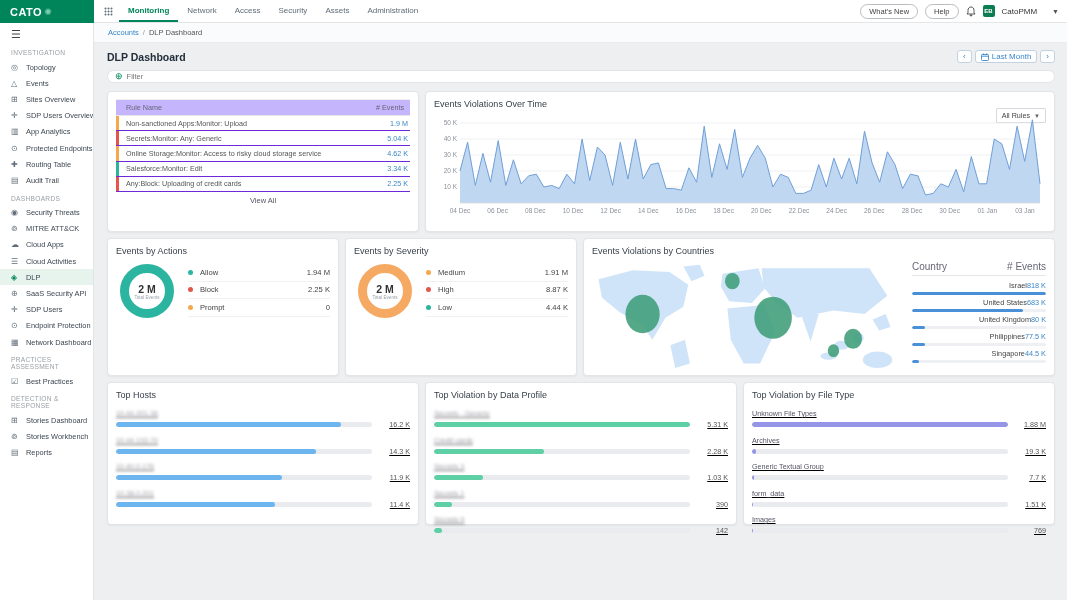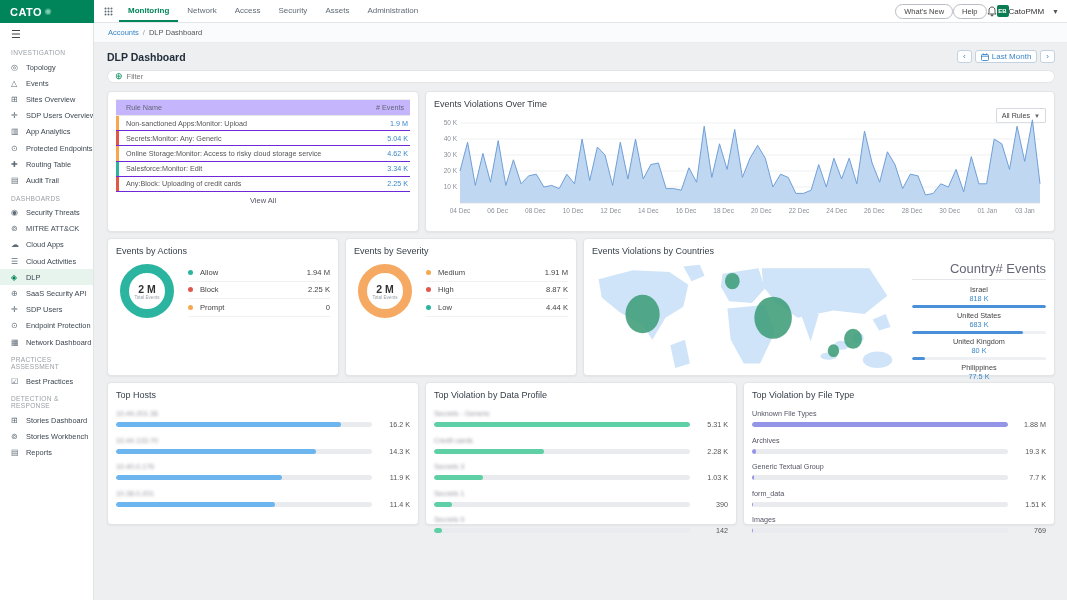--- a/index.html
+++ b/index.html
@@ -11,21 +11,21 @@
     display:flex; align-items:center; padding-left:10px; }
   .logo-text { font-size:11px; font-weight:bold; letter-spacing:.5px; }
   .logo-burst { color:#7fd0b0; font-size:9px; margin-left:2px; }
   .topnav { position:absolute; left:94px; top:0; right:0; height:23px; background:#fff; border-bottom:1px solid #e4e6e8;
     display:flex; align-items:center; padding:0 8px; }
   .nav-items { display:flex; height:100%; align-items:center; }
   .nav-item { font-size:8px; color:#5f6b76; padding:0 9px; height:100%; display:flex; align-items:center;
     border-bottom:2px solid transparent; cursor:pointer; }
   .nav-item.active { color:#00855a; border-bottom-color:#00855a; font-weight:bold; }
   .grid-icon { margin:0 6px 0 2px; display:flex; }
-  .topnav-right { margin-left:auto; display:flex; align-items:center; }
+  .topnav-right { margin-left:auto; display:flex; align-items:center; gap:7px; }
   .pill { border:1px solid #b9bdc1; border-radius:9px; padding:2px 8px; font-size:7.5px; color:#444; background:#fff; cursor:pointer; white-space:nowrap; }
   .bell { display:flex; cursor:pointer; }
   .avatar { width:12px; height:12px; border-radius:2px; background:#0a7d52; color:#fff; font-size:6px; font-weight:bold;
     display:flex; align-items:center; justify-content:center; cursor:pointer; }
   .account-name { font-size:8px; color:#333; cursor:pointer; }
   .caret { font-size:7px; color:#555; cursor:pointer; margin-left:8px; }
 
   .breadcrumbbar { position:absolute; left:94px; top:23px; right:0; height:20px; background:#fafbfc; border-bottom:1px solid #ececee;
     display:flex; align-items:center; padding-left:14px; font-size:7.5px; }
   .crumb-link { color:#3a87c8; cursor:pointer; }
@@ -86,31 +86,31 @@
   .legend-row { display:flex; align-items:center; height:17.5px; border-bottom:1px solid #f0f1f3; cursor:pointer; }
   .legend-dot { width:5px; height:5px; border-radius:50%; flex:none; }
   .legend-label { font-size:7.6px; color:#444; margin-left:7px; flex:1; }
   .legend-value { font-size:7.6px; color:#444; }
 
   
   .countries-card { width:472px; height:138px; }
   .countries-body { display:flex; gap:10px; }
   .map-wrap { flex:1; }
   .country-table { width:134px; flex:none; }
-  .ct-header { display:flex; justify-content:flex-end; font-size:13px; color:#667; border-bottom:1px solid #e4e6e8; padding-bottom:3px; margin-bottom:2px; }
+  .ct-header { display:flex; justify-content:space-between; font-size:10px; color:#667; border-bottom:1px solid #e4e6e8; padding-bottom:3px; margin-bottom:2px; }
   .ct-row { padding-top:3px; cursor:pointer; }
-  .ct-line { display:flex; justify-content:flex-end; align-items:center;flex-direction:column; }
+  .ct-line { display:flex; justify-content:flex-end; align-items:center; }
   .ct-name { font-size:7.3px; color:#444; }
   .ct-value { font-size:7.3px; color:#3a87c8; }
   .ct-track { height:3px; background:#eef0f3; border-radius:2px; margin-top:2px; overflow:hidden; }
   .ct-fill { height:100%; background:#4a90d9; border-radius:2px; }
 
   
   .bar-card { width:312px; height:143px; }
-  .bar-row { margin-bottom:6.5px; }
+  .bar-row { margin-bottom:6.5px;text-decoration:underline; }
   .bar-label { font-size:7.2px; color:#556; margin-bottom:2px; white-space:nowrap; }
   .bar-label.blurred { filter:blur(1.5px); opacity:.6; }
   .bar-line { display:flex; align-items:center; }
   .bar-track { flex:1; height:5px; background:#e9ebee; border-radius:3px; overflow:hidden; }
   .bar-fill { height:100%; border-radius:3px; }
   .bar-value { width:38px; text-align:right; font-size:7.2px; color:#555; flex:none; }
 </style>
 </head>
 <body>
 

